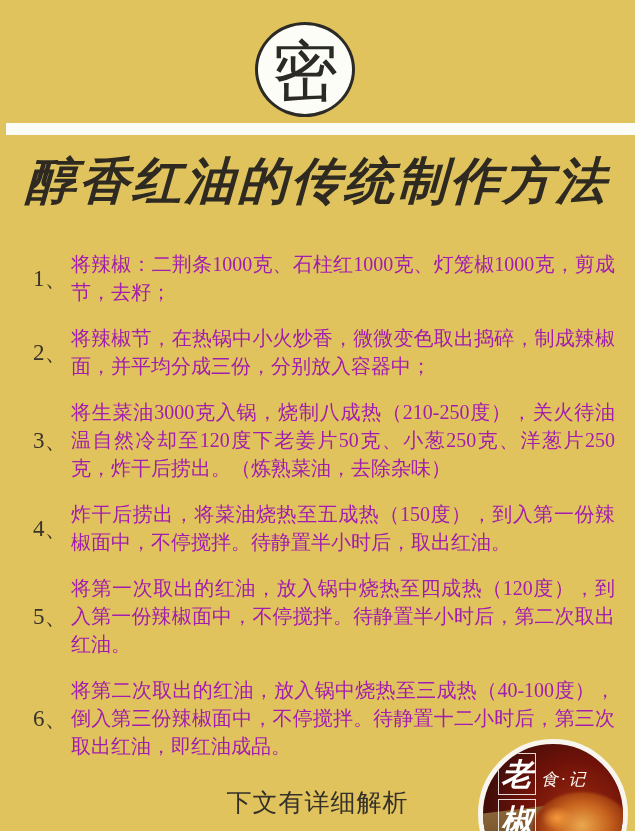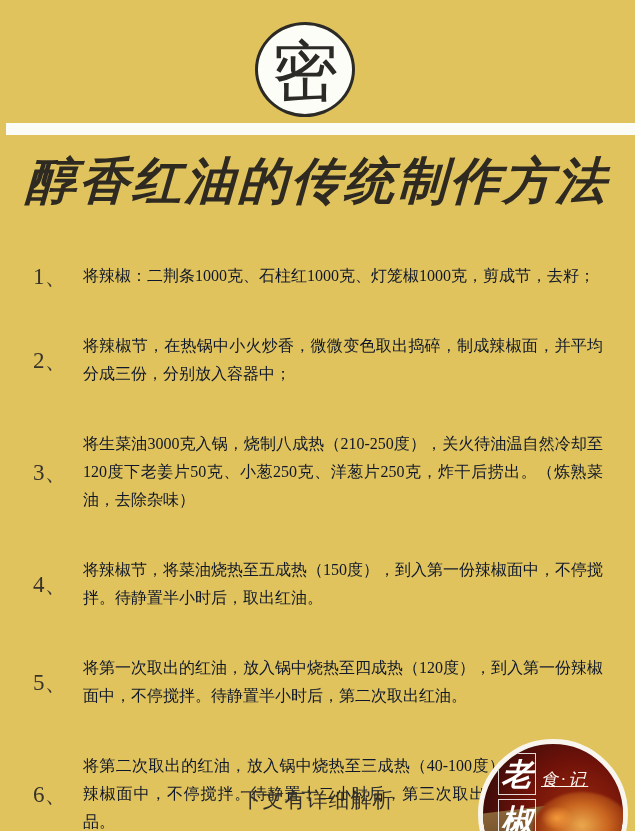--- a/index.html
+++ b/index.html
@@ -43,29 +43,29 @@
     position: absolute; left: 33px; top: 250px; width: 582px;
     margin: 0; padding: 0; list-style: none;
     display: flex; flex-direction: column; gap: 18px;
   }
   .step { display: flex; }
   .step-num {
     flex: 0 0 38px; width: 38px; align-self: center;
     font-size: 23px; color: #38332b; line-height: 1;
   }
   .step-text {
-    margin: 12px; flex: 1;
-    font-size: 16px; line-height: 28px; color: #0f172a;
+    margin: 0; flex: 1;
+    font-size: 20px; line-height: 28px; color: #a21caf;
     text-align: justify; text-justify: inter-ideograph;
   }
 
   
   .footer-note {
     position: absolute; left: 0; top: 786px; width: 635px;
-    text-align: center; font-size: 21px; letter-spacing: 1px; color: #35302a;
+    text-align: center; font-size: 25px; letter-spacing: 1px; color: #35302a;
   }
 
   
   .logo {
     position: absolute; left: 478px; top: 739px;
     width: 150px; height: 150px; box-sizing: border-box;
     border: 5px solid #f7f5ee; border-radius: 50%;
     background: radial-gradient(circle at 68% 50%, #9b2b10 0%, #701209 45%, #420d09 78%);
     overflow: hidden;
   }
@@ -92,21 +92,21 @@
   }
   .char-box-lao  { left: 15px; top: 9px; }
   .char-box-jiao { left: 15px; top: 55px; }
   .char-box span {
     color: #ffffff; font-size: 31px; line-height: 1;
     font-style: italic; font-weight: 700;
   }
   .logo-sub {
     position: absolute; left: 58px; top: 24px; width: 80px;
     color: #fbf8f2; font-size: 17px; font-style: italic;
-    letter-spacing: 3px; white-space: nowrap; text-decoration: underline;
+    letter-spacing: 3px; white-space: nowrap;
   }
 </style>
 </head>
 <body>
 
 <div class="canvas">
 
   <div class="seal">
     <span class="seal-char">密</span>
   </div>
@@ -123,21 +123,21 @@
     <li class="step">
       <span class="step-num">2、</span>
       <p class="step-text">将辣椒节，在热锅中小火炒香，微微变色取出捣碎，制成辣椒面，并平均分成三份，分别放入容器中；</p>
     </li>
     <li class="step">
       <span class="step-num">3、</span>
       <p class="step-text">将生菜油3000克入锅，烧制八成热（210-250度），关火待油温自然冷却至120度下老姜片50克、小葱250克、洋葱片250克，炸干后捞出。（炼熟菜油，去除杂味）</p>
     </li>
     <li class="step">
       <span class="step-num">4、</span>
-      <p class="step-text">将辣椒节，将菜油烧热至五成热（150度），到入第一份辣椒面中，不停搅拌。待静置半小时后，取出红油。</p>
+      <p class="step-text">炸干后捞出，将菜油烧热至五成热（150度），到入第一份辣椒面中，不停搅拌。待静置半小时后，取出红油。</p>
     </li>
     <li class="step">
       <span class="step-num">5、</span>
       <p class="step-text">将第一次取出的红油，放入锅中烧热至四成热（120度），到入第一份辣椒面中，不停搅拌。待静置半小时后，第二次取出红油。</p>
     </li>
     <li class="step">
       <span class="step-num">6、</span>
       <p class="step-text">将第二次取出的红油，放入锅中烧热至三成热（40-100度），倒入第三份辣椒面中，不停搅拌。待静置十二小时后，第三次取出红油，即红油成品。</p>
     </li>
   </ol>

